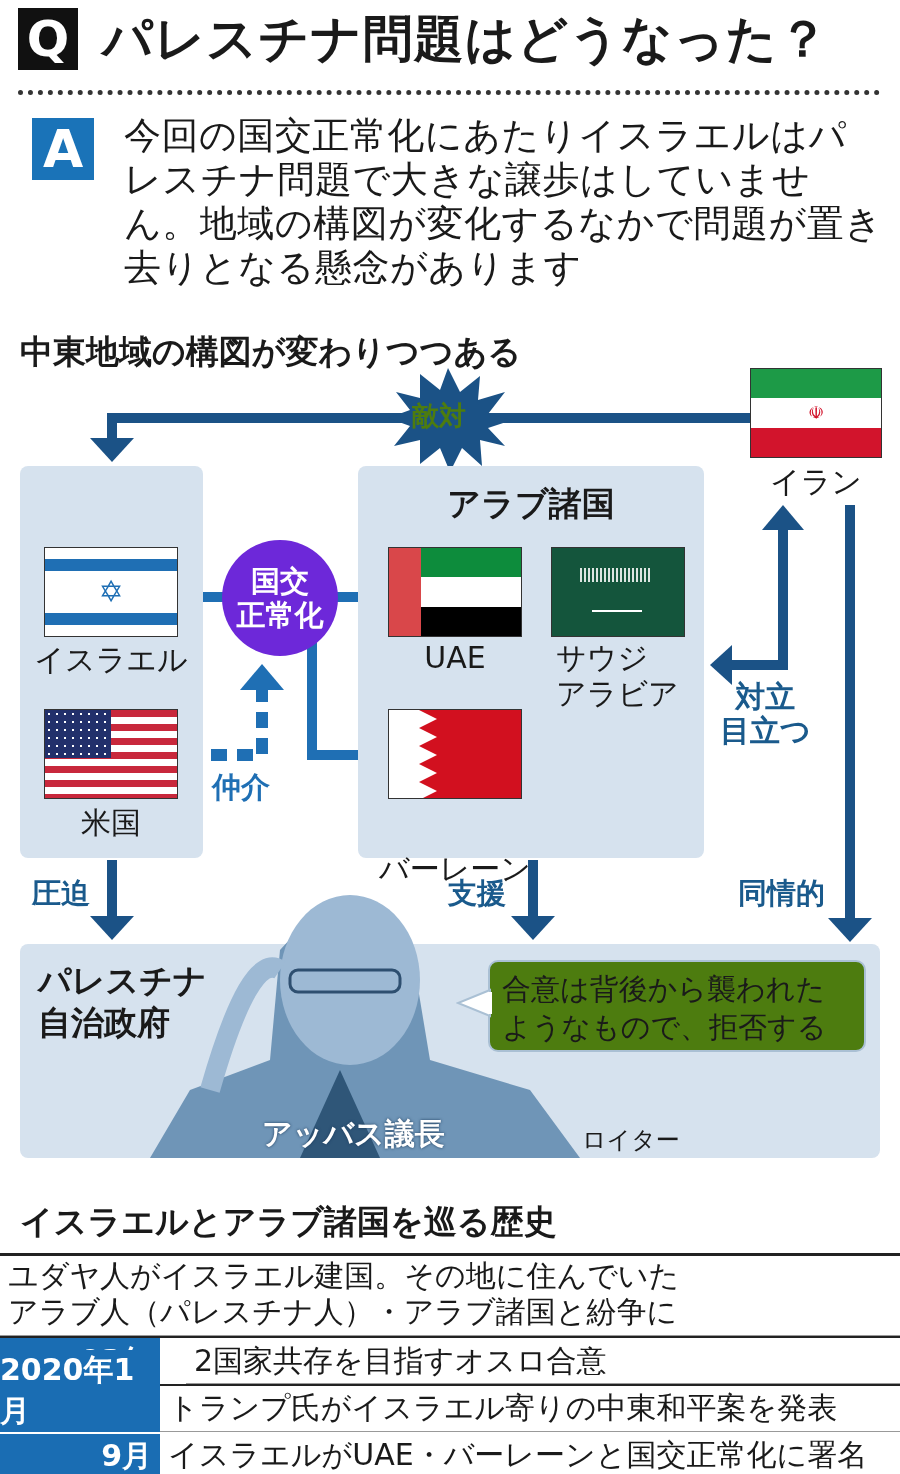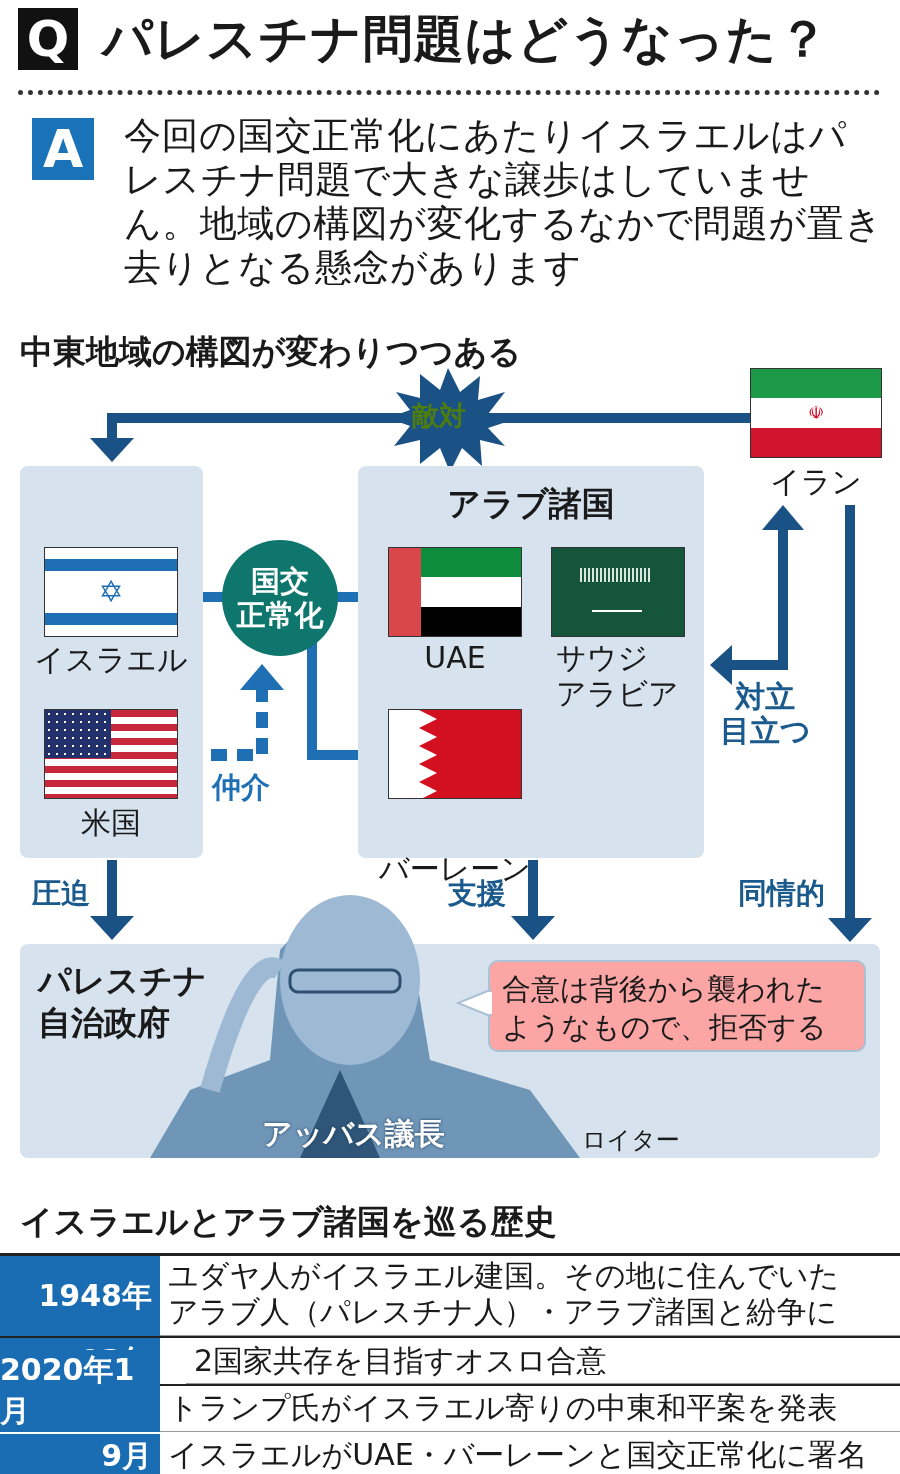--- a/index.html
+++ b/index.html
@@ -10,21 +10,21 @@
   .q-title{left:102px;top:6px;font-size:50px;font-weight:bold;letter-spacing:1px;line-height:66px;}
   .dotline{left:18px;top:90px;width:862px;height:0;border-top:5px dotted #333;}
   .a-badge{left:32px;top:118px;width:62px;height:62px;background:#1a73b8;color:#fff;font-weight:bold;font-size:52px;line-height:62px;text-align:center;}
   .a-text{left:124px;top:114px;width:760px;font-size:37px;line-height:44px;letter-spacing:0.5px;}
   .sec-title{font-size:33px;font-weight:bold;}
   
   .panel{background:#d6e2ee;border-radius:8px;}
   .flag{border:1.5px solid #333;box-sizing:border-box;overflow:hidden;}
   .lbl{font-size:30px;text-align:center;white-space:nowrap;}
   .blue{color:#1a5a8c;font-weight:bold;}
-  .circle{width:116px;height:116px;border-radius:50%;background:#0f766e;color:#fff;font-weight:bold;font-size:29px;line-height:34px;text-align:center;display:flex;align-items:center;justify-content:center;}
+  .circle{width:116px;height:116px;border-radius:50%;background:#6d28d9;color:#fff;font-weight:bold;font-size:29px;line-height:34px;text-align:center;display:flex;align-items:center;justify-content:center;}
   
   .tl{left:0;top:1253px;width:900px;}
   .tl-row{display:flex;border-top:3px solid #222;}
   .tl-row.sub{border-top:none;}
   .tl-date{width:160px;background:#1a6db3;color:#fff;font-weight:bold;font-size:30px;display:flex;align-items:center;justify-content:flex-end;padding-right:8px;box-sizing:border-box;}
   .tl-text{flex:1;font-size:30px;padding:2px 8px;line-height:42px;box-sizing:border-box;border-bottom:1px solid #999;}
 </style>
 </head>
 <body>
 
@@ -137,35 +137,34 @@
     <ellipse cx="200" cy="90" rx="70" ry="85" fill="#9db9d4"></ellipse>
     <rect x="140" y="80" width="110" height="22" rx="8" fill="none" stroke="#2e4f70" stroke-width="3"></rect>
     <path d="M60,200 Q100,60 130,80" fill="none" stroke="#9db9d4" stroke-width="20"></path>
     <path d="M150,268 L190,180 L230,268 Z" fill="#2f5678"></path>
   </svg>
 </div>
 <div class="abs" style="left:38px;top:960px;font-size:33px;font-weight:bold;line-height:42px;">
   <div>パレスチナ</div>
   <div>自治政府</div>
 </div>
-<div class="abs" style="left:488px;top:960px;width:378px;height:92px;background:#fca5a5;border:2px solid #aac0d4;border-radius:10px;box-sizing:border-box;padding:8px 12px;font-size:29px;line-height:38px;">
+<div class="abs" style="left:488px;top:960px;width:378px;height:92px;background:#4d7c0f;border:2px solid #aac0d4;border-radius:10px;box-sizing:border-box;padding:8px 12px;font-size:29px;line-height:38px;">
   <div>合意は背後から襲われた</div>
   <div>ようなもので、拒否する</div>
 </div>
 <svg class="abs" style="left:456px;top:988px;" width="36" height="30">
     <polygon points="34,2 2,15 34,28" fill="#fff" stroke="#aac0d4" stroke-width="2"></polygon>
     <rect x="32" y="4" width="4" height="22" fill="#fff"></rect>
   </svg>
 <div class="abs" style="left:262px;top:1114px;color:#fff;font-size:30px;font-family:'DejaVu Serif',serif;font-weight:bold;text-shadow:0 0 3px #1b3b5c;">アッバス議長</div>
 <div class="abs" style="left:582px;top:1124px;font-size:24px;">ロイター</div>
 
 <div class="abs sec-title" style="left:20px;top:1200px;">イスラエルとアラブ諸国を巡る歴史</div>
 <div class="abs tl">
   <div class="tl-row" style="height:80px;">
-    <div class="tl-date">1948年</div>
     <div class="tl-text" style="line-height:36px;">
       <div>ユダヤ人がイスラエル建国。その地に住んでいた</div>
       <div>アラブ人（パレスチナ人）・アラブ諸国と紛争に</div>
     </div>
   </div>
   <div class="tl-row" style="height:46px;border-top-width:2px;gap:26px;">
     <div class="tl-date">93年</div>
     <div class="tl-text">2国家共存を目指すオスロ合意</div>
   </div>
   <div class="tl-row" style="height:46px;border-top-width:2px;align-items:flex-end;">

